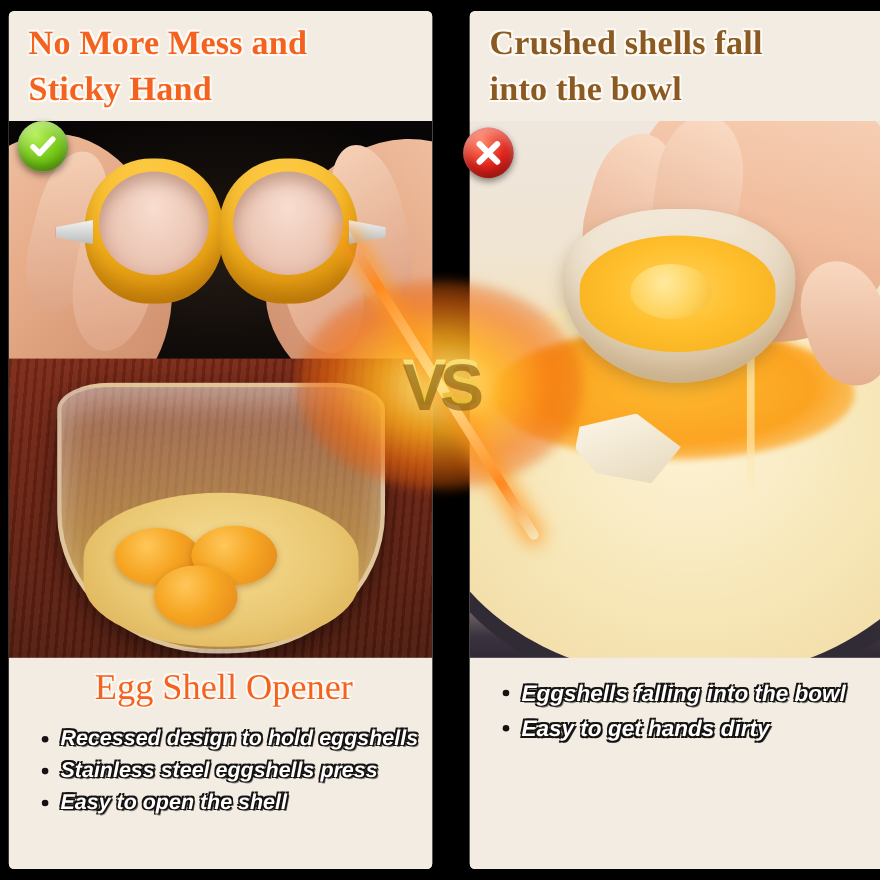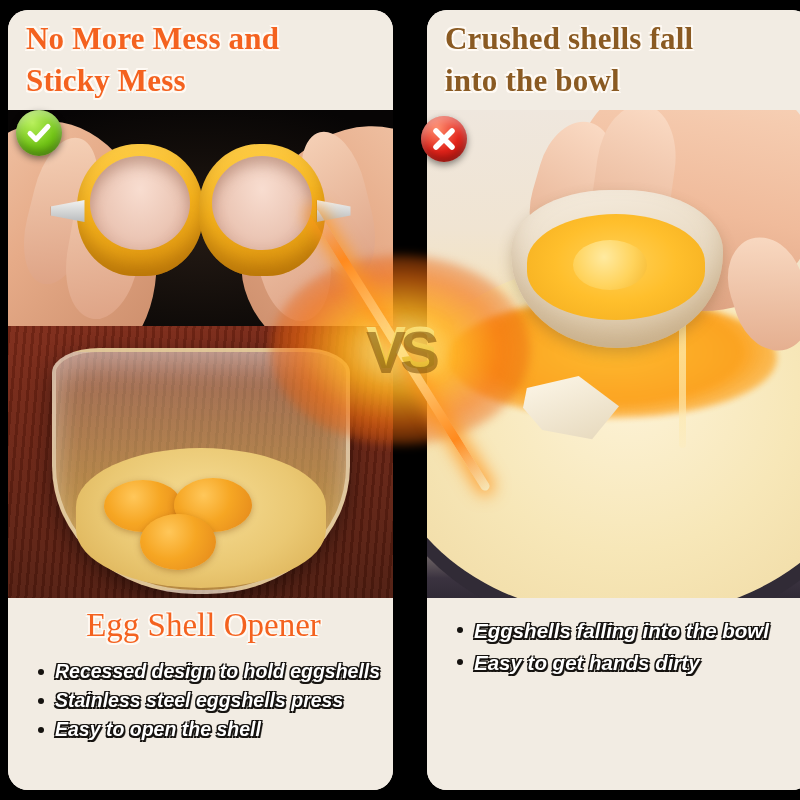--- a/index.html
+++ b/index.html
@@ -7,21 +7,21 @@
   body{
     width:800px;height:800px;overflow:hidden;
     background:#000;
     font-family:"Liberation Sans", sans-serif;
   }
   .stage{position:relative;width:800px;height:800px;background:#000;}
 
   
   .panel{
     position:absolute;top:10px;height:780px;width:385px;
-    background:#f2ece3;border-radius:20px;overflow:hidden;
+    background:#f2ece3;border-radius:5px;overflow:hidden;
   }
   .panel.left{left:8px;}
   .panel.right{left:427px;}
 
   
   .headline{
     position:absolute;left:0;top:0;width:100%;
     box-sizing:border-box;padding:8px 10px 0 18px;
     z-index:6;background:#f2ece3;
   }
@@ -252,21 +252,21 @@
 </style>
 </head>
 <body>
 
 <div class="stage">
 
   <div class="panel left">
 
     <div class="headline left-head">
       <p class="hl hl-left">No More Mess and</p>
-      <p class="hl hl-left">Sticky Mess</p>
+      <p class="hl hl-left">Sticky Hand</p>
     </div>
 
     <div class="photos">
 
       <div class="ph-tool">
         <div class="handL"></div>
         <div class="handR"></div>
         <div class="finger f1"></div>
         <div class="finger f2"></div>
         <div class="finger f3"></div>

